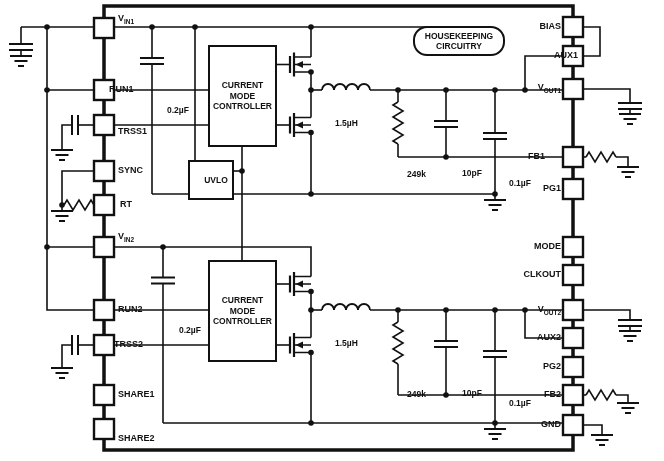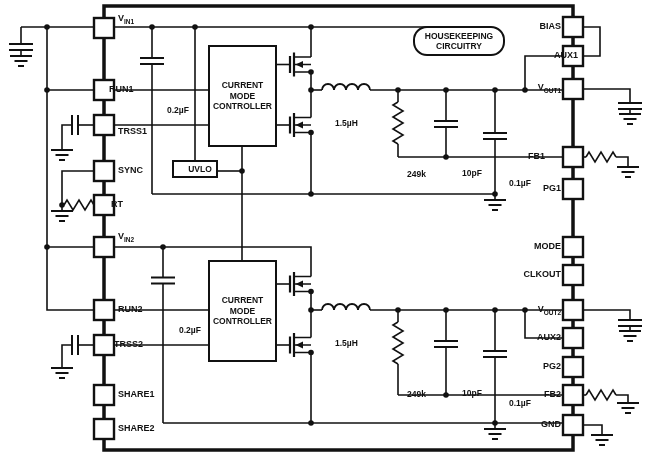--- a/index.html
+++ b/index.html
@@ -222,33 +222,33 @@
         <circle cx="446" cy="310" r="2.8"></circle>
     <circle cx="495" cy="310" r="2.8"></circle>
         <circle cx="525" cy="310" r="2.8"></circle>
     <circle cx="446" cy="395" r="2.8"></circle>
         <circle cx="495" cy="423" r="2.8"></circle>
   </g>
 </svg>
 
 <div class="block" style="left:208px;top:45px;width:69px;height:102px;">CURRENT MODE CONTROLLER</div>
 <div class="block" style="left:208px;top:260px;width:69px;height:102px;">CURRENT MODE CONTROLLER</div>
-<div class="block" style="left:172px;top:160px;width:46px;height:18px;padding-left:12px;">UVLO</div>
+<div class="block" style="left:188px;top:160px;width:46px;height:40px;padding-left:12px;">UVLO</div>
 <div class="block" style="left:413px;top:26px;width:92px;height:30px;border-radius:14px;">HOUSEKEEPING CIRCUITRY</div>
 
 <div class="lbl" style="left:118px;top:13px"><span>V</span><sub>IN1</sub></div>
 <div class="lbl" style="left:109px;top:84px">RUN1</div>
 <div class="lbl" style="left:118px;top:126px">TRSS1</div>
 <div class="lbl" style="left:118px;top:165px">SYNC</div>
-<div class="lbl" style="left:111px;top:199px">RT</div>
+<div class="lbl" style="left:120px;top:199px">RT</div>
 <div class="lbl" style="left:118px;top:231px"><span>V</span><sub>IN2</sub></div>
 <div class="lbl" style="left:118px;top:304px">RUN2</div>
 <div class="lbl" style="left:114px;top:339px">TRSS2</div>
 <div class="lbl" style="left:118px;top:389px">SHARE1</div>
-<div class="lbl" style="left:118px;top:423px">SHARE2</div>
+<div class="lbl" style="left:118px;top:433px">SHARE2</div>
 
 <div class="lbl rlbl" style="right:103px;top:21px">BIAS</div>
 <div class="lbl rlbl" style="right:86px;top:50px">AUX1</div>
 <div class="lbl rlbl" style="right:103px;top:82px"><span>V</span><sub>OUT1</sub></div>
 <div class="lbl rlbl" style="right:119px;top:151px">FB1</div>
 <div class="lbl rlbl" style="right:103px;top:183px">PG1</div>
 <div class="lbl rlbl" style="right:103px;top:241px">MODE</div>
 <div class="lbl rlbl" style="right:103px;top:269px">CLKOUT</div>
 <div class="lbl rlbl" style="right:103px;top:304px"><span>V</span><sub>OUT2</sub></div>
 <div class="lbl rlbl" style="right:103px;top:332px">AUX2</div>

